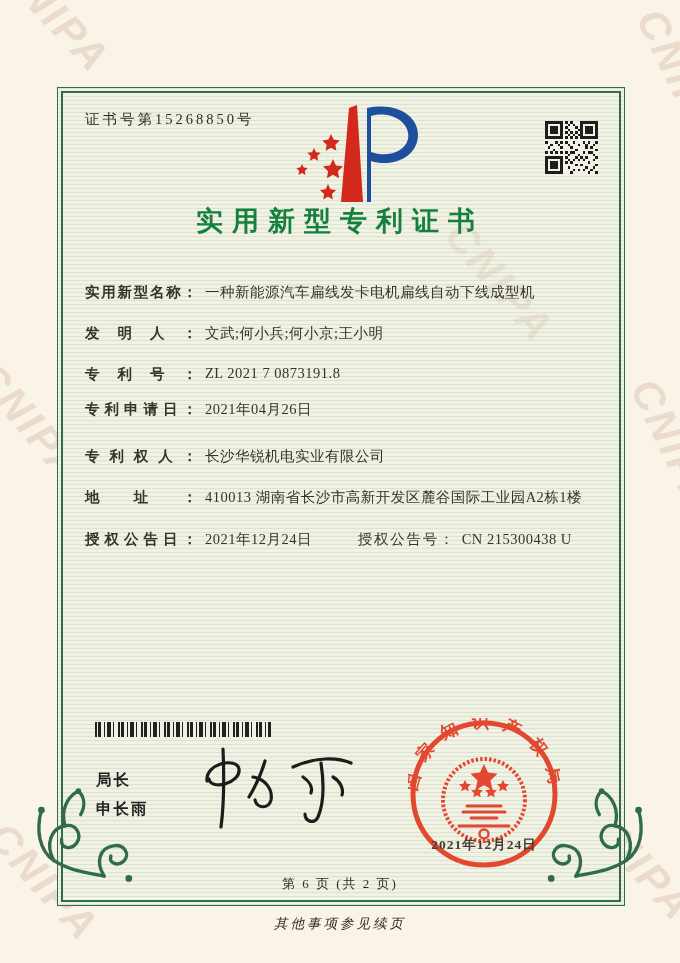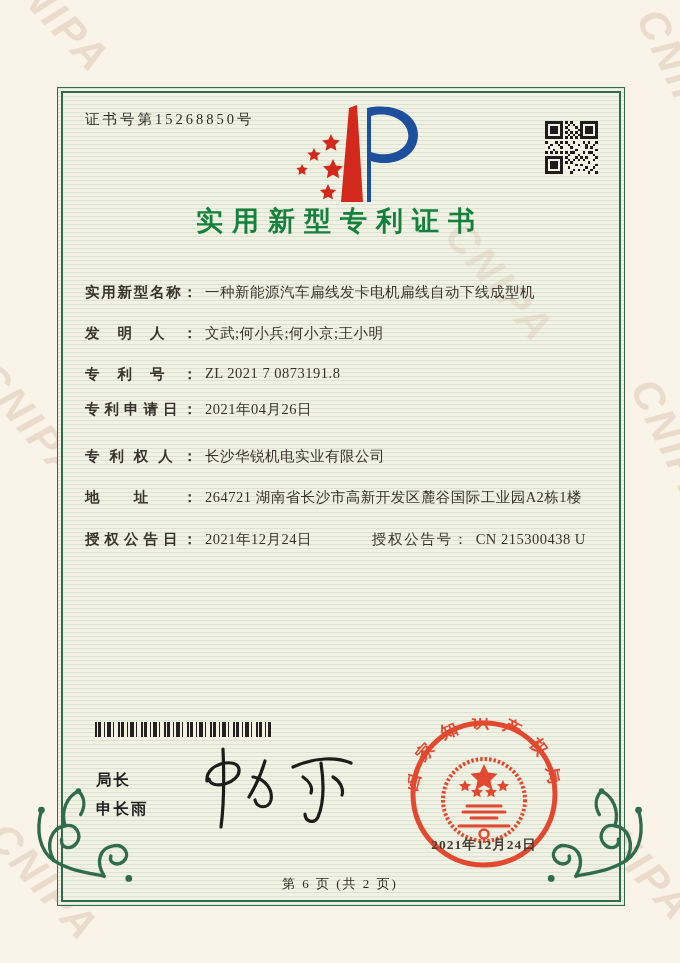--- a/index.html
+++ b/index.html
@@ -158,24 +158,24 @@
     </svg>
 
     <div class="title">实用新型专利证书</div>
 
     <div class="rows">
       <div class="row" style="top:0px;"><span class="lbl">实用新型名称：</span><span class="val">一种新能源汽车扁线发卡电机扁线自动下线成型机</span></div>
       <div class="row" style="top:41px;"><span class="lbl">发明人：</span><span class="val">文武;何小兵;何小京;王小明</span></div>
       <div class="row" style="top:82px;"><span class="lbl">专利号：</span><span class="val">ZL 2021 7 0873191.8</span></div>
       <div class="row" style="top:117px;"><span class="lbl">专利申请日：</span><span class="val">2021年04月26日</span></div>
       <div class="row" style="top:164px;"><span class="lbl">专利权人：</span><span class="val">长沙华锐机电实业有限公司</span></div>
-      <div class="row" style="top:205px;"><span class="lbl">地址：</span><span class="val">264721 湖南省长沙市高新开发区麓谷国际工业园A2栋1楼</span></div>
+      <div class="row" style="top:205px;"><span class="lbl">地址：</span><span class="val">410013 湖南省长沙市高新开发区麓谷国际工业园A2栋1楼</span></div>
       <div class="row" style="top:247px;">
         <span class="lbl">授权公告日：</span><span class="val">2021年12月24日</span>
-        <span class="row2lbl" style="margin-left:56px;">授权公告号：</span><span class="val">CN 215300438 U</span>
+        <span class="row2lbl" style="margin-left:42px;">授权公告号：</span><span class="val">CN 215300438 U</span>
       </div>
     </div>
 
 
     <div class="barcode"></div>
 
     <div class="signoff">
       <div>局长</div>
       <div>申长雨</div>
     </div>
@@ -215,15 +215,16 @@
             <path d="M-13,24 h26"></path>
             <path d="M-25,32 h50"></path>
           </g>
           <circle cx="0" cy="40" r="4.5" fill="none" stroke="#e23a22" stroke-width="2.5"></circle>
         </g>
       </g>
     </svg>
     <div class="seal-date">2021年12月24日</div>
 
     <div class="page-info">第 6 页 (共 2 页)</div>
+    <div class="footer-note">其他事项参见续页</div>
 
   </div>
 </div>
 
 </body></html>

